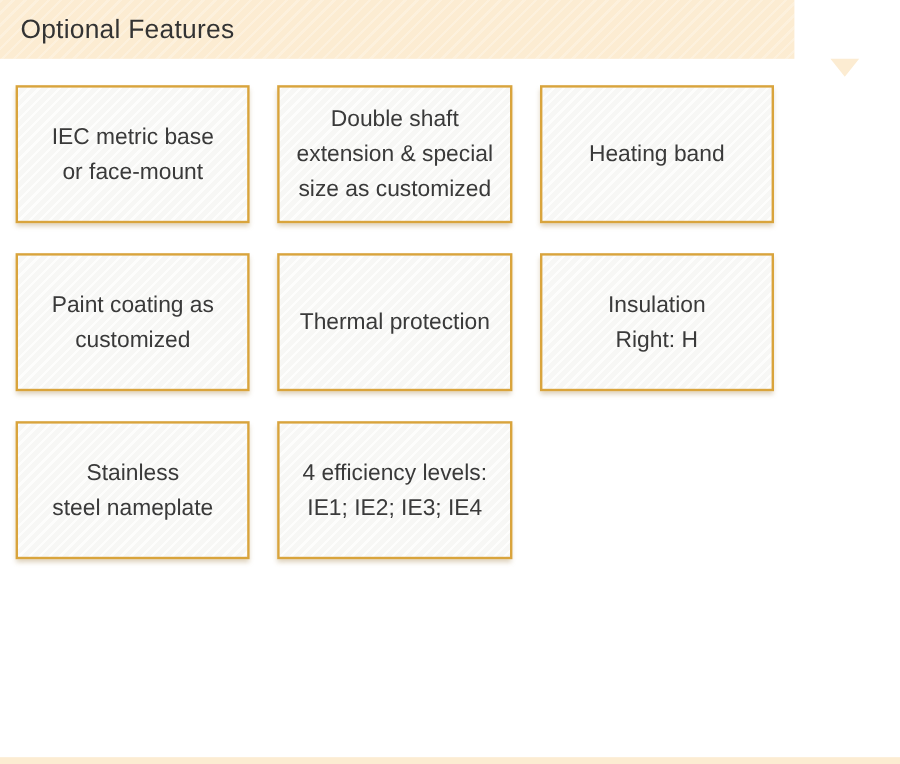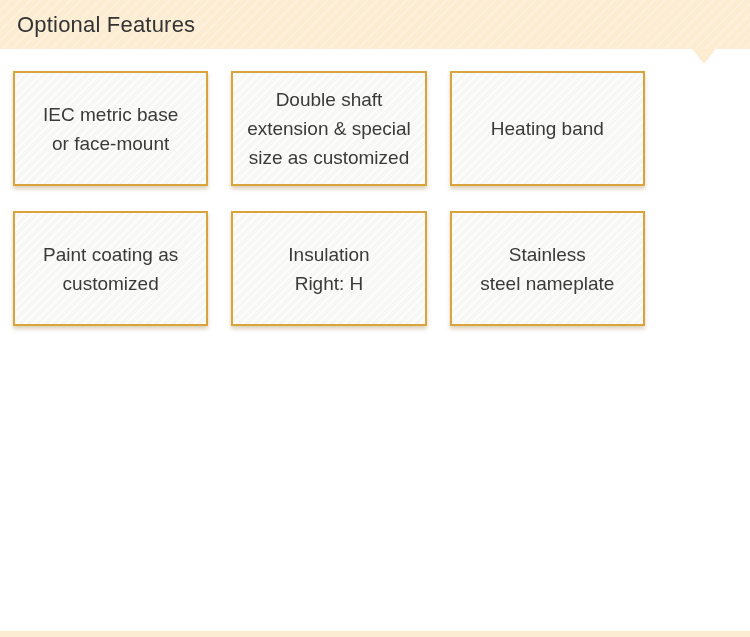--- a/index.html
+++ b/index.html
@@ -10,21 +10,21 @@
     --shadow:rgba(170,140,85,0.40);
   }
   html,body{margin:0;padding:0;}
   body{
     width:750px;height:637px;position:relative;overflow:hidden;
     background:#ffffff;
     font-family:"Liberation Sans", sans-serif;
     color:var(--text);
   }
   .section-header{
-    position:absolute;top:0;left:0;width:750px;height:49px;
+    position:absolute;top:0;left:0;width:662px;height:49px;
     background:var(--cream);
     background-image:repeating-linear-gradient(135deg, rgba(255,255,255,0.25) 0, rgba(255,255,255,0.25) 2px, transparent 2px, transparent 7px);
     display:flex;align-items:center;
     box-sizing:border-box;padding-left:17px;
   }
   .section-header .title{
     font-size:22px;font-weight:500;color:#333333;letter-spacing:0.2px;
   }
   .header-notch{
     position:absolute;top:49px;left:692px;
@@ -78,22 +78,29 @@
 size as customized</span>
   </div>
   <div class="feature-card">
     <span class="label">Heating band</span>
   </div>
   <div class="feature-card">
     <span class="label">Paint coating as
 customized</span>
   </div>
   <div class="feature-card">
+    <span class="label">Thermal protection</span>
+  </div>
+  <div class="feature-card">
     <span class="label">Insulation
 Right: H</span>
   </div>
   <div class="feature-card">
     <span class="label">Stainless
 steel nameplate</span>
   </div>
+  <div class="feature-card">
+    <span class="label">4 efficiency levels:
+IE1; IE2; IE3; IE4</span>
+  </div>
 </div>
 
 <div class="next-section-band"></div>
 
 </body></html>

